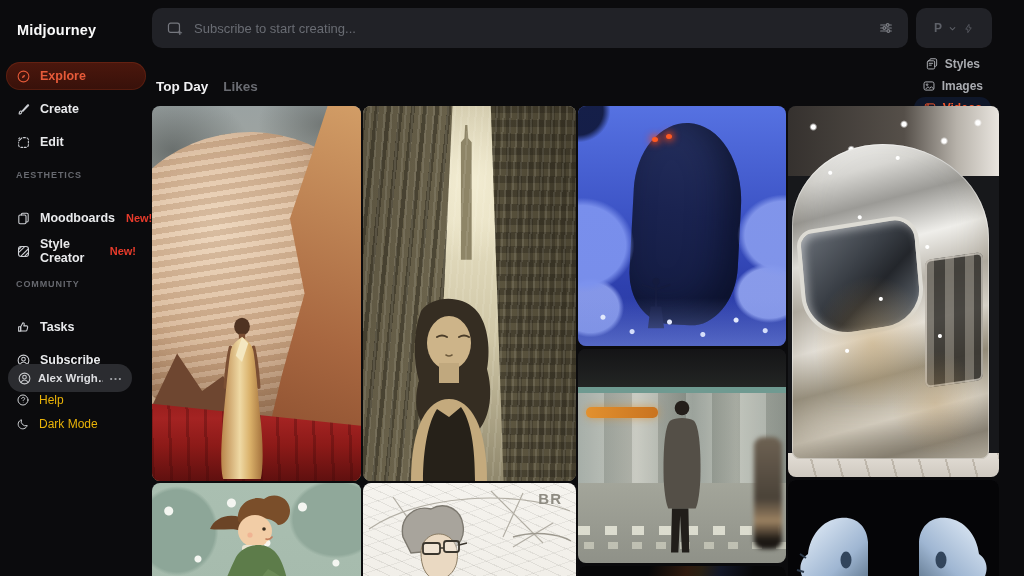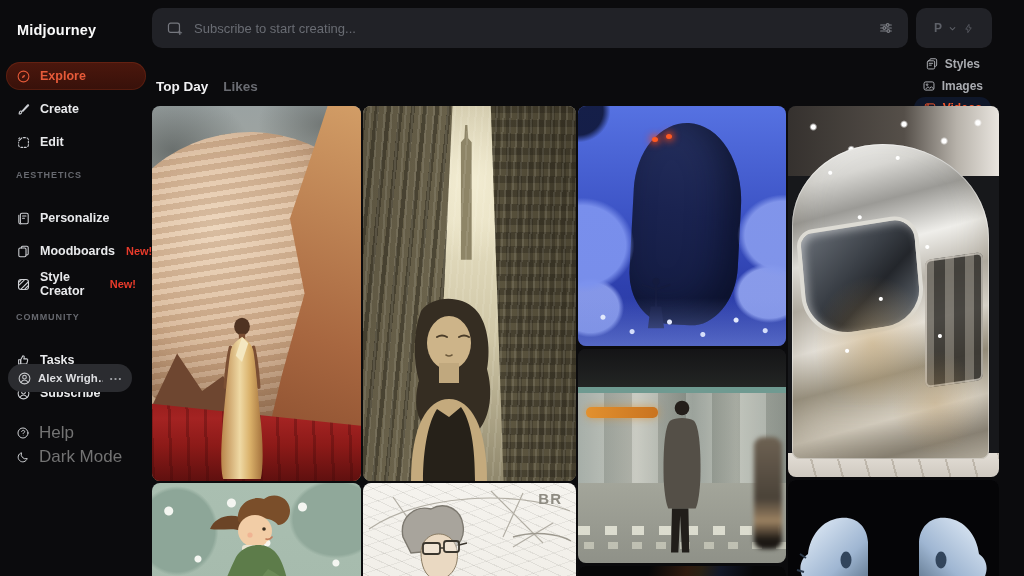--- a/index.html
+++ b/index.html
@@ -15,21 +15,21 @@
               padding:0 10px; border-radius:15px; color:#e9eaec; font-size:12.5px; font-weight:600; cursor:pointer; }
   .nav-item .ni { width:15px; height:15px; flex:0 0 15px; color:#cfd1d5; }
   .nav-item .ni svg { width:15px; height:15px; }
   .nav-item.active { background:linear-gradient(180deg,#4b170d 0%,#38110a 100%);
                      box-shadow:inset 0 0 0 1px rgba(255,96,50,.14); color:#e65a39; }
   .nav-item.active .ni { color:#e65a39; }
   .section-title { margin:14px 0 8px 16px; font-size:9px; font-weight:700; letter-spacing:.9px; color:#67696f; }
   .badge { margin-left:2px; font-size:11px; font-weight:700; color:#e83b2b; }
   .badge:empty { display:none; }
   .foot { margin-top:14px; }
-  .foot .nav-item { height:24px; margin-bottom:0; font-weight:500; font-size:17px; color:#737373; }
+  .foot .nav-item { height:24px; margin-bottom:0; font-weight:500; font-size:12px; color:#eab308; }
   .foot .nav-item .ni { width:14px; height:14px; flex-basis:14px; }
   .foot .nav-item .ni svg { width:14px; height:14px; }
   .user-pill { position:absolute; left:8px; bottom:12px; width:124px; height:28px; background:#2b2c30;
                border-radius:14px; display:flex; align-items:center; gap:6px; padding:0 9px;
                font-size:11.5px; font-weight:600; color:#dcdde0; cursor:pointer; }
   .user-pill .ni { width:15px; height:15px; color:#c9cbce; }
   .user-pill .uname { flex:1; white-space:nowrap; overflow:hidden; }
   .user-pill .dots { color:#9a9ca1; font-size:13px; letter-spacing:1px; }
 
   
@@ -267,31 +267,20 @@
             <path d="M12 4.2h4a3.8 3.8 0 0 1 3.8 3.8v8a3.8 3.8 0 0 1-3.8 3.8h-8A3.8 3.8 0 0 1 4.2 16v-4" stroke-dasharray="3 2.6"></path>
             <path d="M4.5 9.5 9.5 4.5M4.5 5.8 5.8 4.5"></path>
           </svg>
         </span>
       <span class="nl">Edit</span>
     </div>
   </div>
 
   <div class="section-title">AESTHETICS</div>
   <div class="nav">
-    <div class="nav-item">
-      <span class="ni">
-        <svg viewBox="0 0 24 24" fill="none" stroke="currentColor" stroke-width="1.7" stroke-linecap="round">
-            <rect x="7" y="3.5" width="12.5" height="17" rx="2.5"></rect>
-            <path d="M10.5 8h5.5M10.5 11.5h3"></path>
-            <path d="M4.5 7v11c0 1.6 1.3 2.9 2.9 2.9"></path>
-          </svg>
-        </span>
-      <span class="nl">Personalize</span>
-
-    </div>
     <div class="nav-item">
       <span class="ni">
         <svg viewBox="0 0 24 24" fill="none" stroke="currentColor" stroke-width="1.7" stroke-linecap="round">
             <path d="M8.5 6.5V5.5c0-1.1.9-2 2-2h7c1.1 0 2 .9 2 2v10c0 1.1-.9 2-2 2h-1.5"></path>
             <rect x="4.5" y="6.5" width="11.5" height="14" rx="2"></rect>
           </svg>
         </span>
       <span class="nl">Moodboards</span>
       <span class="badge">New!</span>
     </div>

